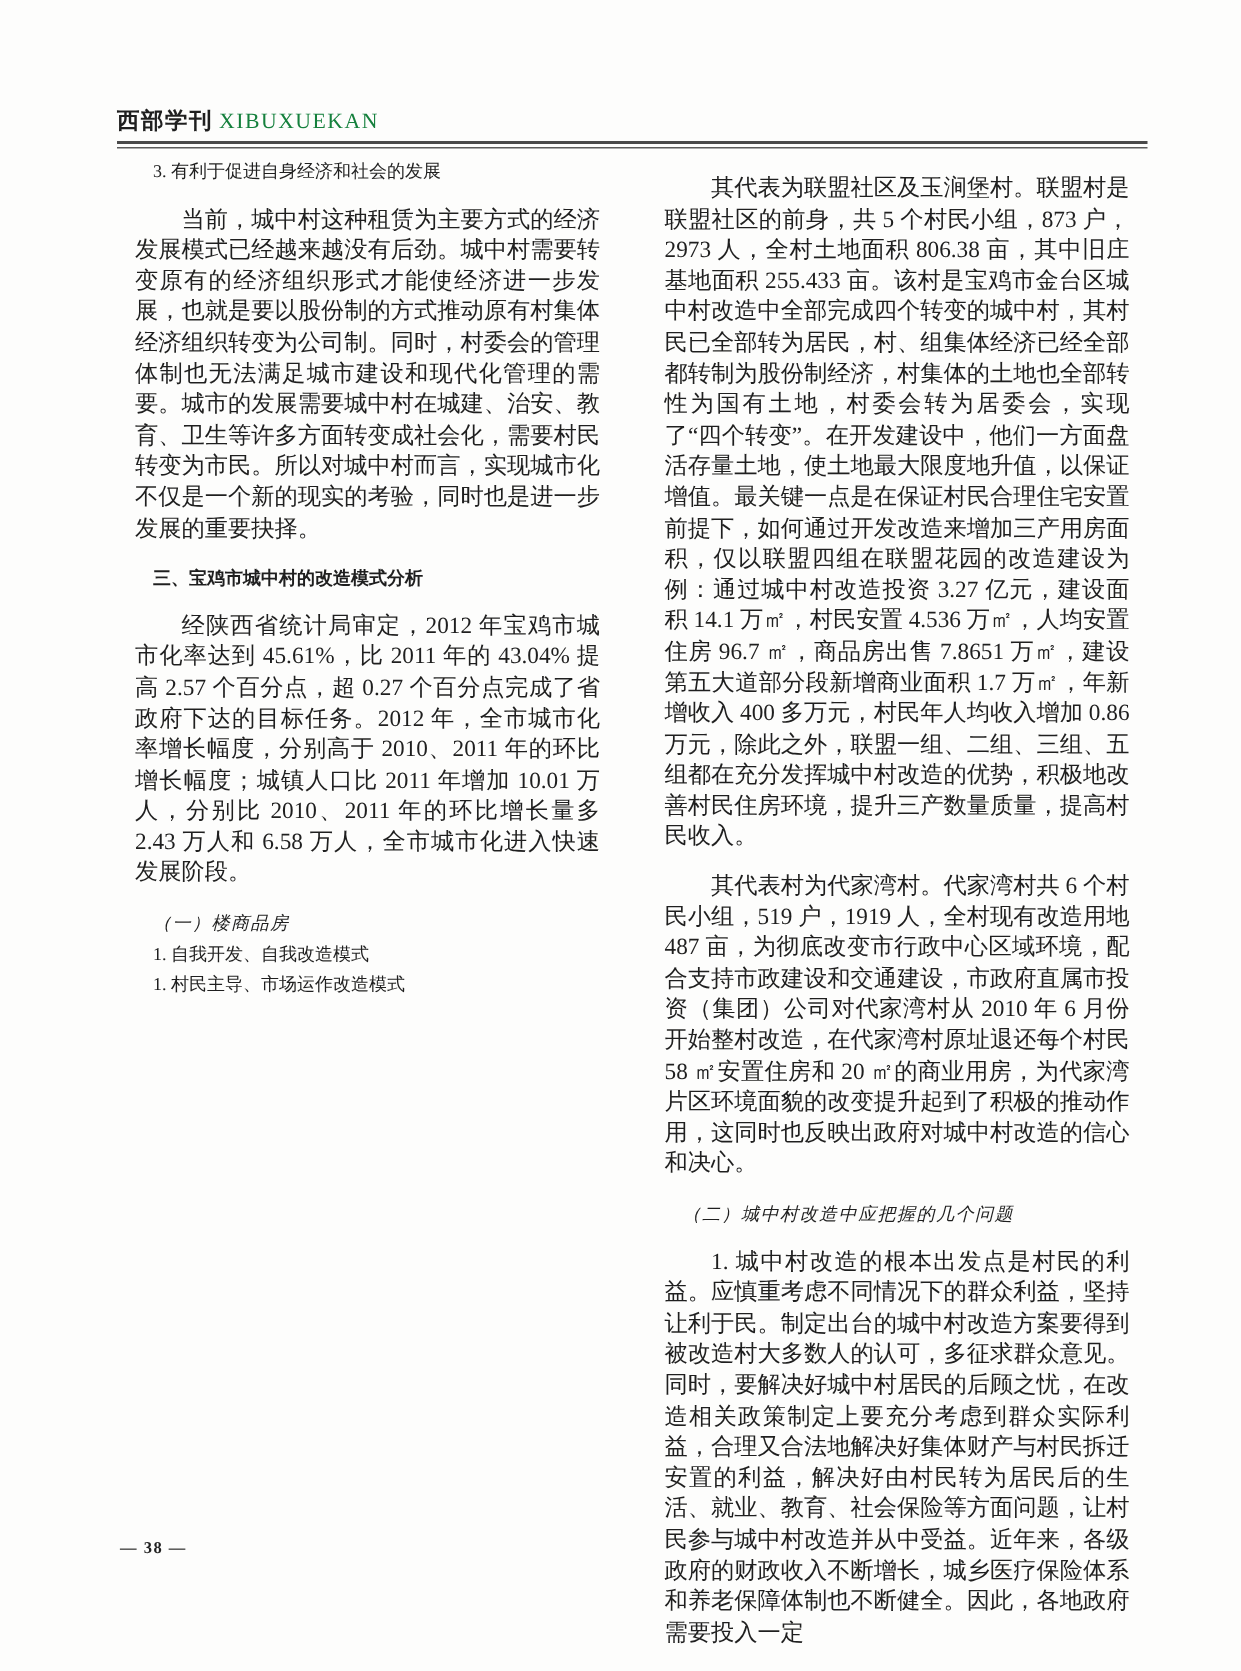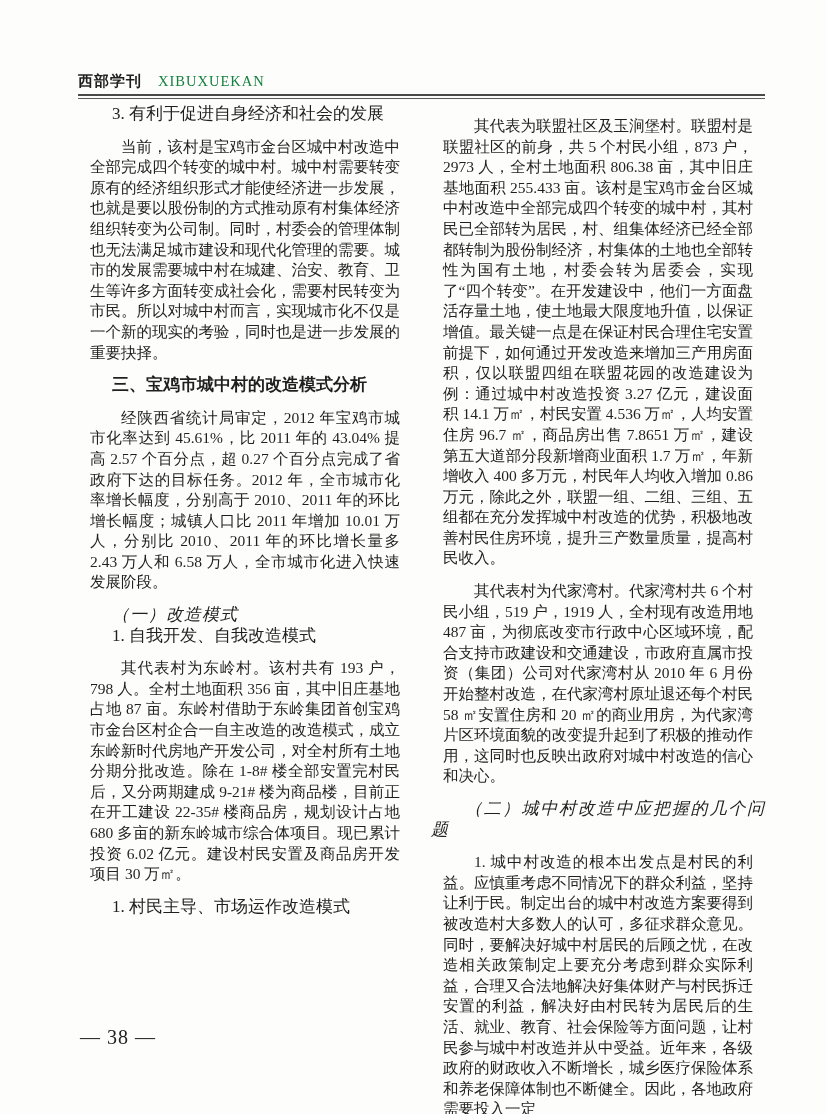--- a/index.html
+++ b/index.html
@@ -8,69 +8,68 @@
     background:#fdfdfc;
     font-family:"Liberation Serif","DejaVu Serif",serif;
     color:#1f1f1f;
     position:relative;
     overflow:hidden;
   }
   .page-header{
     position:absolute;left:78px;right:62px;top:72px;
   }
   .masthead{
-    display:flex;align-items:baseline;gap:16px;
+    display:flex;align-items:baseline;gap:4px;
     font-size:15px;line-height:18px;
     padding-bottom:4px;
   }
   .journal-cn{font-weight:bold;letter-spacing:1px;}
   .journal-en{font-family:"Liberation Serif","DejaVu Serif",serif;letter-spacing:1px;font-size:14.5px;color:#15803d;}
   .double-rule{
     height:2px;
     border-top:2px solid #4a4a4a;
     border-bottom:1px solid #5a5a5a;
   }
   .columns{
     position:absolute;left:78px;right:62px;top:104px;
     display:flex;gap:19px;
   }
   .col{
     flex:1;min-width:0;
     font-size:15.5px;line-height:20.6px;
     text-align:justify;
   }
   .col p{margin:12px;text-indent:2em;}
-  .blk{margin:0;text-indent:2em;font-weight:normal;font-size:17px;line-height:20.6px;}
+  .blk{margin:0;text-indent:2em;font-weight:normal;font-size:12px;line-height:20.6px;}
   .h-bold{font-weight:bold;}
   .h-kai{font-style:italic;letter-spacing:1px;}
   .page-number{
     position:absolute;left:80px;top:1026px;
-    font-size:20px;font-weight:normal;letter-spacing:1px;
+    font-size:11px;font-weight:bold;letter-spacing:1px;
   }
 </style>
 </head>
 <body>
 
 <div class="page-header">
   <div class="masthead">
     <span class="journal-cn">西部学刊</span>
     <span class="journal-en">XIBUXUEKAN</span>
   </div>
   <div class="double-rule"></div>
 </div>
 
 <div class="columns">
   <div class="col">
     <div class="blk">3. 有利于促进自身经济和社会的发展</div>
-    <p>当前，该村是宝鸡市金台区城中村改造中全部完成四个转变的城中村。城中村需要转变原有的经济组织形式才能使经济进一步发展，也就是要以股份制的方式推动原有村集体经济组织转变为公司制。同时，村委会的管理体制也无法满足城市建设和现代化管理的需要。城市的发展需要城中村在城建、治安、教育、卫生等许多方面转变成社会化，需要村民转变为市民。所以对城中村而言，实现城市化不仅是一个新的现实的考验，同时也是进一步发展的重要抉择。</p>
+    <p>当前，城中村这种租赁为主要方式的经济发展模式已经越来越没有后劲。城中村需要转变原有的经济组织形式才能使经济进一步发展，也就是要以股份制的方式推动原有村集体经济组织转变为公司制。同时，村委会的管理体制也无法满足城市建设和现代化管理的需要。城市的发展需要城中村在城建、治安、教育、卫生等许多方面转变成社会化，需要村民转变为市民。所以对城中村而言，实现城市化不仅是一个新的现实的考验，同时也是进一步发展的重要抉择。</p>
     <div class="blk h-bold">三、宝鸡市城中村的改造模式分析</div>
     <p>经陕西省统计局审定，2012 年宝鸡市城市化率达到 45.61%，比 2011 年的 43.04% 提高 2.57 个百分点，超 0.27 个百分点完成了省政府下达的目标任务。2012 年，全市城市化率增长幅度，分别高于 2010、2011 年的环比增长幅度；城镇人口比 2011 年增加 10.01 万人，分别比 2010、2011 年的环比增长量多 2.43 万人和 6.58 万人，全市城市化进入快速发展阶段。</p>
-    <div class="blk h-kai">（一）改造模式</div>
+    <div class="blk h-kai">（一）楼商品房</div>
     <div class="blk">1. 自我开发、自我改造模式</div>
-    <p>其代表村为东岭村。该村共有 193 户，798 人。全村土地面积 356 亩，其中旧庄基地占地 87 亩。东岭村借助于东岭集团首创宝鸡市金台区村企合一自主改造的改造模式，成立东岭新时代房地产开发公司，对全村所有土地分期分批改造。除在 1-8# 楼全部安置完村民后，又分两期建成 9-21# 楼为商品楼，目前正在开工建设 22-35# 楼商品房，规划设计占地 680 多亩的新东岭城市综合体项目。现已累计投资 6.02 亿元。建设村民安置及商品房开发项目 30 万㎡。</p>
     <div class="blk">1. 村民主导、市场运作改造模式</div>
   </div>
   <div class="col">
     <p>其代表为联盟社区及玉涧堡村。联盟村是联盟社区的前身，共 5 个村民小组，873 户，2973 人，全村土地面积 806.38 亩，其中旧庄基地面积 255.433 亩。该村是宝鸡市金台区城中村改造中全部完成四个转变的城中村，其村民已全部转为居民，村、组集体经济已经全部都转制为股份制经济，村集体的土地也全部转性为国有土地，村委会转为居委会，实现了“四个转变”。在开发建设中，他们一方面盘活存量土地，使土地最大限度地升值，以保证增值。最关键一点是在保证村民合理住宅安置前提下，如何通过开发改造来增加三产用房面积，仅以联盟四组在联盟花园的改造建设为例：通过城中村改造投资 3.27 亿元，建设面积 14.1 万㎡，村民安置 4.536 万㎡，人均安置住房 96.7 ㎡，商品房出售 7.8651 万㎡，建设第五大道部分段新增商业面积 1.7 万㎡，年新增收入 400 多万元，村民年人均收入增加 0.86 万元，除此之外，联盟一组、二组、三组、五组都在充分发挥城中村改造的优势，积极地改善村民住房环境，提升三产数量质量，提高村民收入。</p>
     <p>其代表村为代家湾村。代家湾村共 6 个村民小组，519 户，1919 人，全村现有改造用地 487 亩，为彻底改变市行政中心区域环境，配合支持市政建设和交通建设，市政府直属市投资（集团）公司对代家湾村从 2010 年 6 月份开始整村改造，在代家湾村原址退还每个村民 58 ㎡安置住房和 20 ㎡的商业用房，为代家湾片区环境面貌的改变提升起到了积极的推动作用，这同时也反映出政府对城中村改造的信心和决心。</p>
     <div class="blk h-kai">（二）城中村改造中应把握的几个问题</div>
     <p>1. 城中村改造的根本出发点是村民的利益。应慎重考虑不同情况下的群众利益，坚持让利于民。制定出台的城中村改造方案要得到被改造村大多数人的认可，多征求群众意见。同时，要解决好城中村居民的后顾之忧，在改造相关政策制定上要充分考虑到群众实际利益，合理又合法地解决好集体财产与村民拆迁安置的利益，解决好由村民转为居民后的生活、就业、教育、社会保险等方面问题，让村民参与城中村改造并从中受益。近年来，各级政府的财政收入不断增长，城乡医疗保险体系和养老保障体制也不断健全。因此，各地政府需要投入一定</p>
   </div>
 </div>
 

